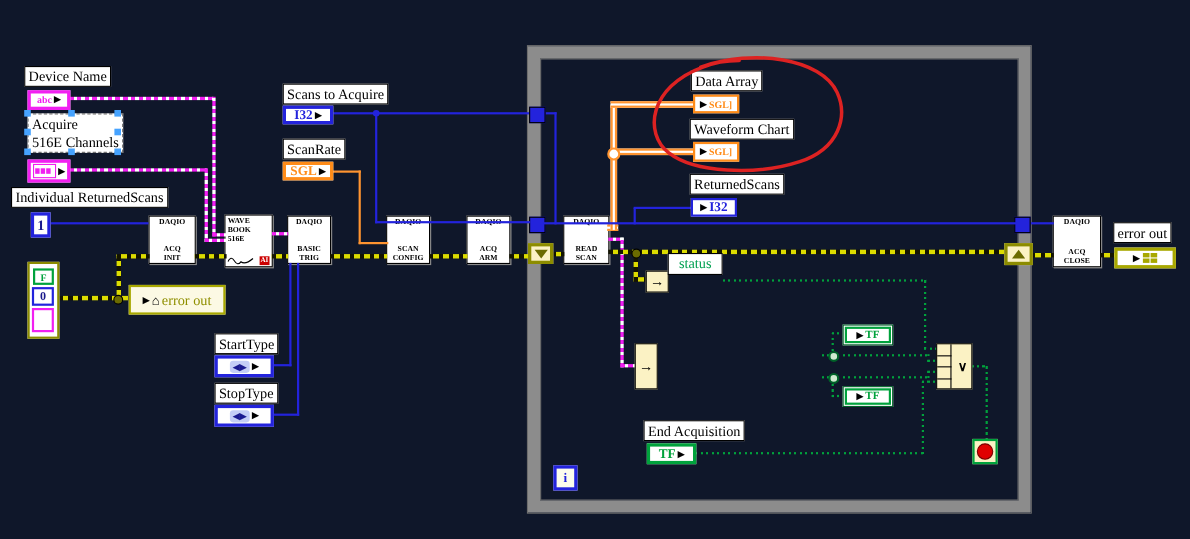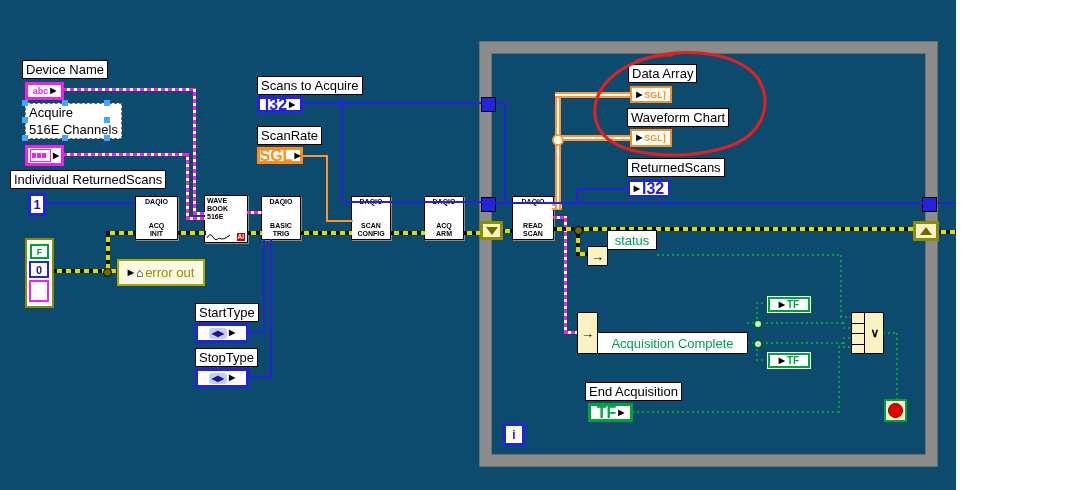--- a/index.html
+++ b/index.html
@@ -1,37 +1,37 @@
 <!DOCTYPE html>
 <html><head>
 <meta charset="utf-8">
 <style>
   html,body{margin:0;padding:0;background:#fff}
-  #canvas{position:relative;width:956px;height:490px;background:#0c4a6e;overflow:hidden;
-          font-family:Liberation Sans, sans-serif}
+  #canvas{position:relative;width:1082px;height:490px;background:#0f172a;overflow:hidden;
+          font-family:Liberation Serif, serif}
   .abs{position:absolute}
   
   .lbl{position:absolute;background:#fff;border:1px solid #000;padding:0 3px;font-size:13px;
        line-height:17px;color:#000;white-space:pre-line;z-index:7}
   
   .vi{position:absolute;background:#fff;border:1px solid #000;box-shadow:1px 1px 0 #8a8a8a;
       box-sizing:border-box;display:flex;flex-direction:column;justify-content:space-between;
       align-items:center;font-weight:bold;font-size:7px;line-height:1.15;letter-spacing:0;
       text-align:center;white-space:pre-line;padding:1px 0;z-index:5;color:#000}
   
   .term{position:absolute;background:#fff;display:flex;align-items:center;justify-content:center;
         gap:2px;box-sizing:border-box;z-index:7;font-weight:bold}
   .b-mag{border:3px solid #F11FF1;color:#F11FF1}
   .b-blue{border:3px solid #2323DC;color:#2323DC}
   .b-org{border:3px solid #FF8C19;color:#FF8C19}
   .b-grn{border:3px solid #00A23C;color:#00A23C}
   .ind-blue{border:2px solid #2323DC;color:#2323DC}
   .ind-org{border:2px solid #FF8C19;color:#FF8C19}
   .arr{color:#000;font-size:8px;line-height:1;font-weight:bold}
-  .tsm{font-size:9px}.tmd{font-size:16px}
+  .tsm{font-size:9px}.tmd{font-size:12px}
   .pill{background:#C4CEF6;color:#1a1a90;border-radius:3px;font-size:8px;padding:0 3px;line-height:11px}
   .tfbox{position:absolute;background:#fff;border:1px solid #006128;padding:1px;box-sizing:border-box;z-index:7}
   .tfin{border:2px solid #00A23C;height:100%;box-sizing:border-box;display:flex;align-items:center;
         justify-content:center;gap:2px;color:#00A23C;font-weight:bold;font-size:10px}
   
   .wire{position:absolute;z-index:6}
   .bh{height:2px;background:#2323DC}.bv{width:2px;background:#2323DC}
   .oh{height:2px;background:#FF9430}.ov{width:2px;background:#FF9430}
   .oah{height:6px;border-top:2px solid #FF9430;border-bottom:2px solid #FF9430;background:#fff;box-sizing:border-box}
   .oav{width:6px;border-left:2px solid #FF9430;border-right:2px solid #FF9430;background:#fff;box-sizing:border-box}
@@ -311,23 +311,20 @@
 
   <div class="ubarrow" style="left:587px;top:246px;width:21px;height:20px">
     <span>→</span>
   </div>
   <div class="ubcell" style="left:607px;top:230px;width:50px;height:20px">
     <span>status</span>
   </div>
   <div class="ubarrow" style="left:577px;top:312px;width:21px;height:42px">
     <span>→</span>
   </div>
-  <div class="ubcell" style="left:597px;top:332px;width:151px;height:22px">
-    <span>Acquisition Complete</span>
-  </div>
 
   <div id="ornode">
     <div class="col"></div>
     <div class="div1" style="top:10px"></div>
     <div class="div2" style="top:20px"></div>
     <div class="div3" style="top:31px"></div>
     <div class="orsym">∨</div>
   </div>
 
   <div class="tunnel" style="left:481px;top:97px"></div>

